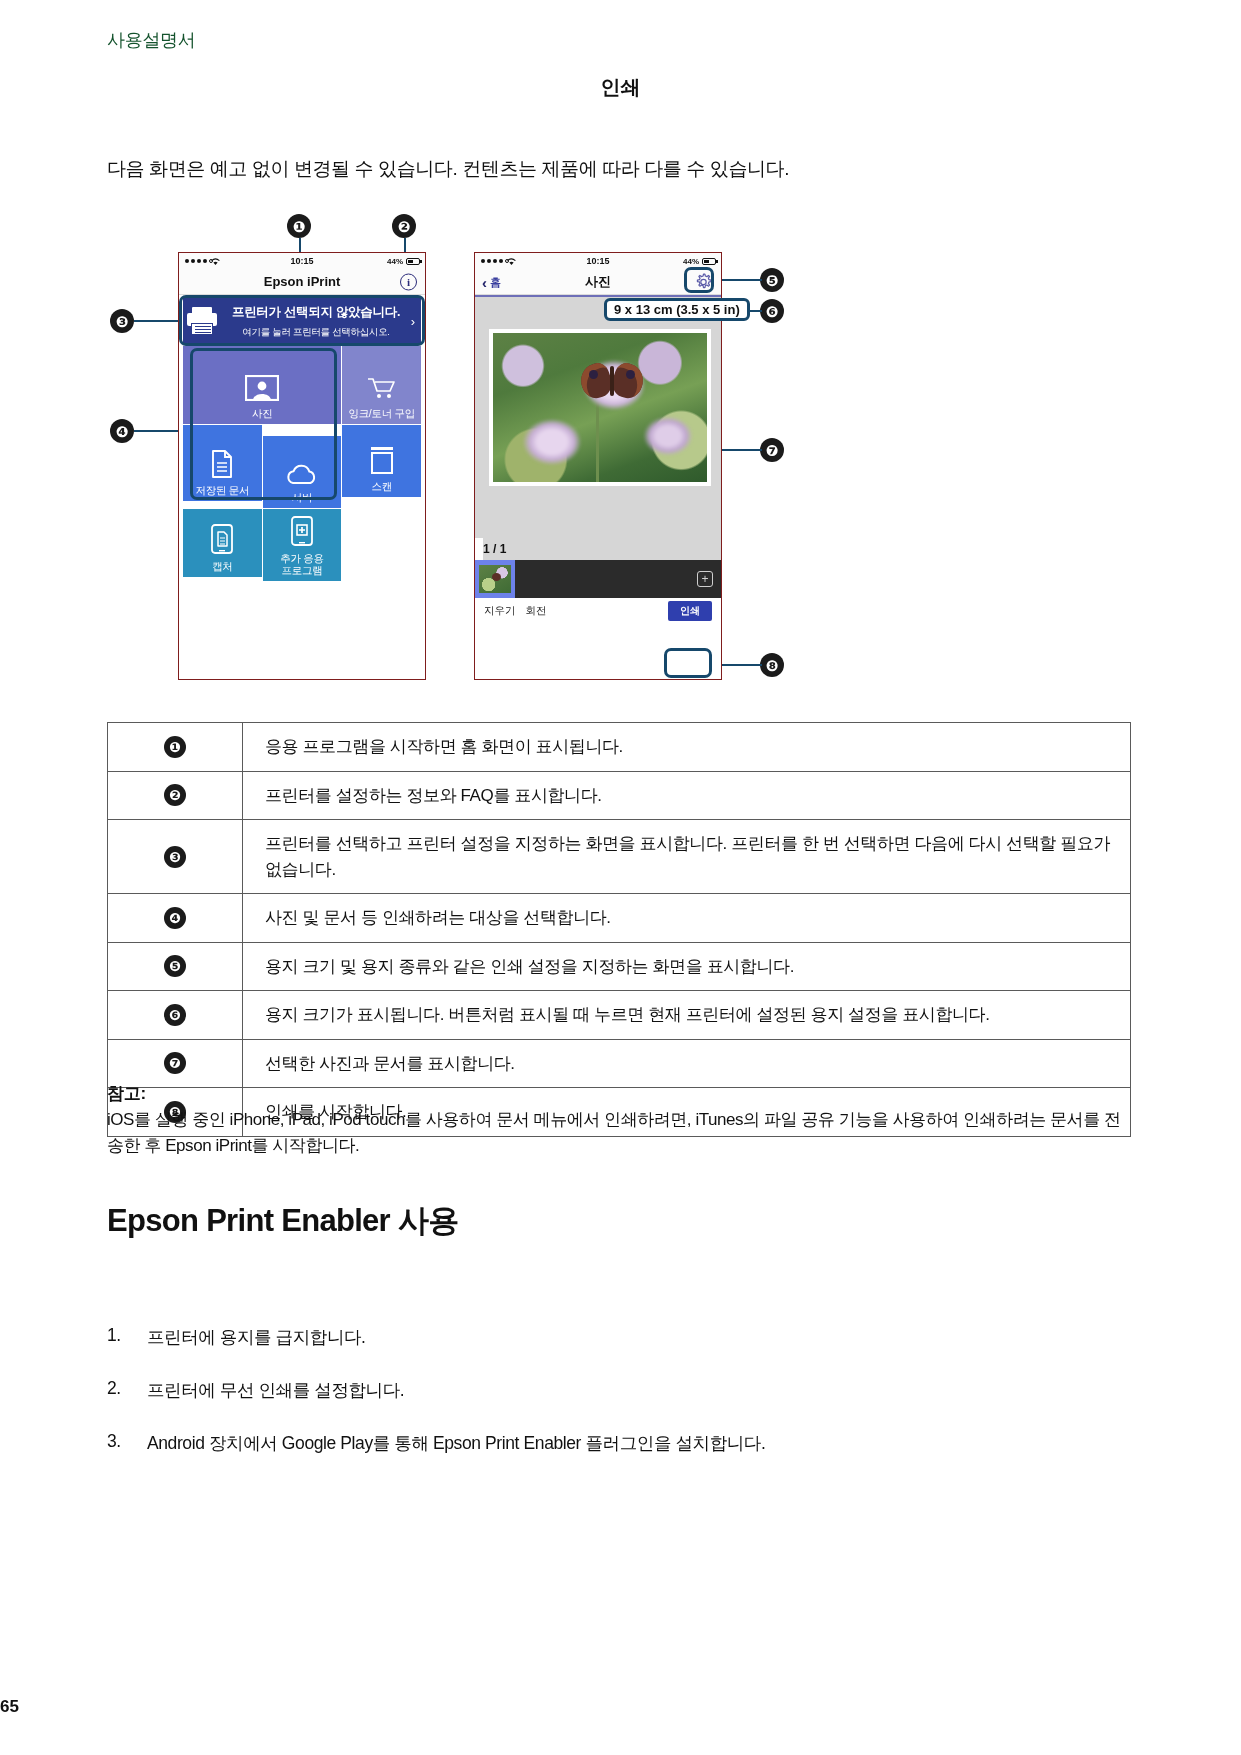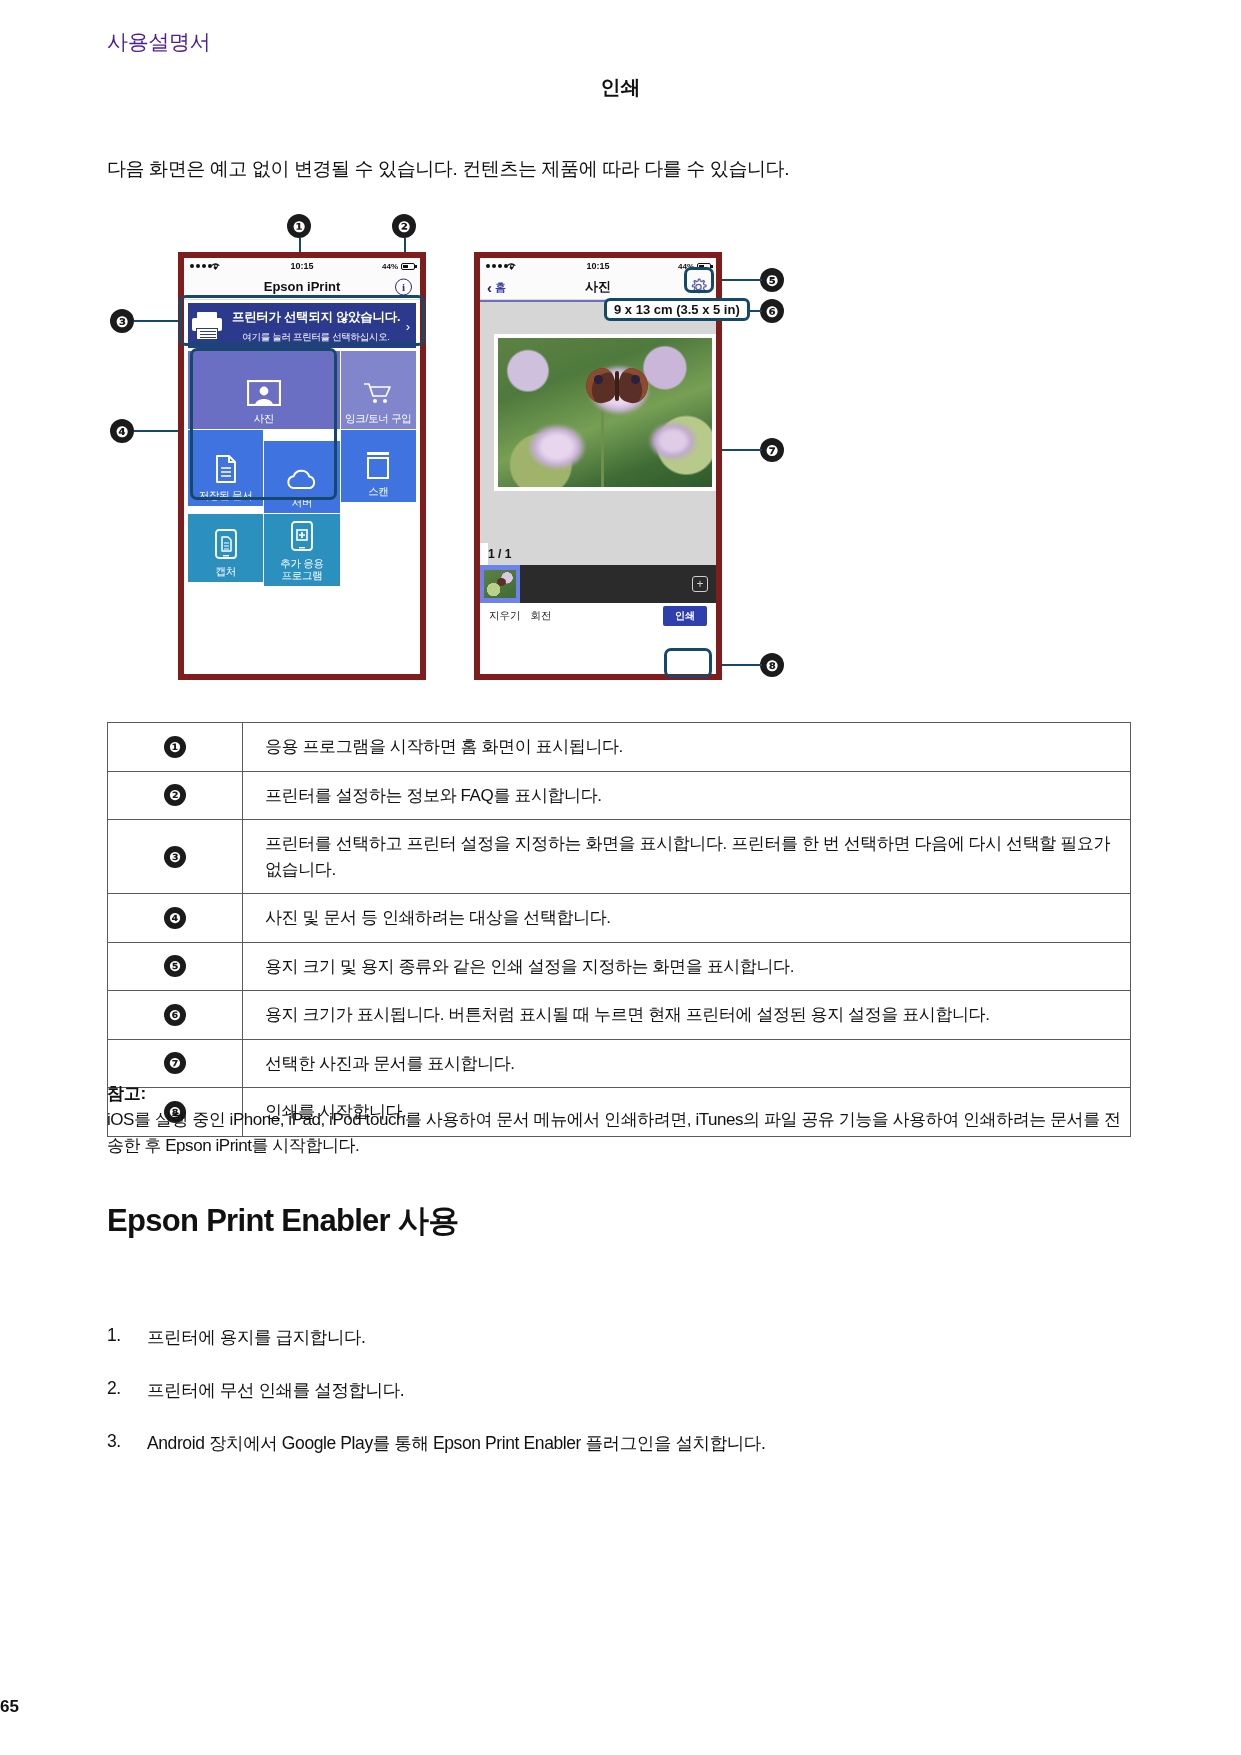--- a/index.html
+++ b/index.html
@@ -11,21 +11,21 @@
     color: #1a1a1a;
     position: relative;
     overflow: hidden;
   }
 
   
   .page { position: relative; width:1241px; height:1755px; }
 
   .header-left {
     position:absolute; left:107px; top:28px;
-    font-size:21px; letter-spacing:-0.3px; color:#4c1d95;
+    font-size:18px; letter-spacing:-0.3px; color:#14532d;
   }
   .header-center {
     position:absolute; left:0; right:0; top:74px;
     text-align:center; font-size:20px; font-weight:bold; color:#111;
   }
   .intro {
     position:absolute; left:107px; top:156px; width:1000px;
     font-size:19px; letter-spacing:-0.4px; color:#111;
   }
   .page-number {
@@ -40,21 +40,21 @@
     background:#1b1b1b; color:#fff;
     font-size:15px; font-weight:bold;
     display:flex; align-items:center; justify-content:center;
     line-height:1;
   }
   .leader { position:absolute; background:#16486b; }
 
   
   .phone {
     position:absolute; background:#ffffff;
-    border:6px solid #7f1d1d;
+    border:1px solid #7f1d1d;
   }
   .statusbar {
     height:16px; display:flex; align-items:center;
     font-size:9px; font-weight:bold; color:#111;
     padding:0 6px; background:#fbfbfb; position:relative;
   }
   .sb-dots { display:flex; gap:2px; align-items:center; }
   .sb-dot { width:4px; height:4px; border-radius:50%; background:#111; }
   .sb-dot.hollow { background:transparent; border:1px solid #111; }
   .sb-wifi { position:absolute; left:50%; transform:translateX(-92px); font-size:9px; }

